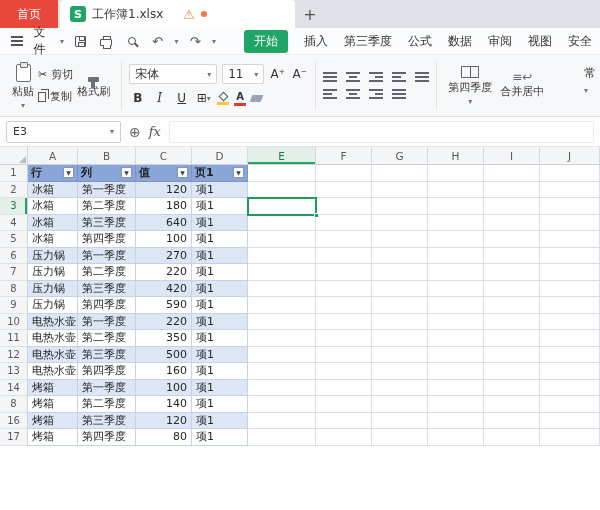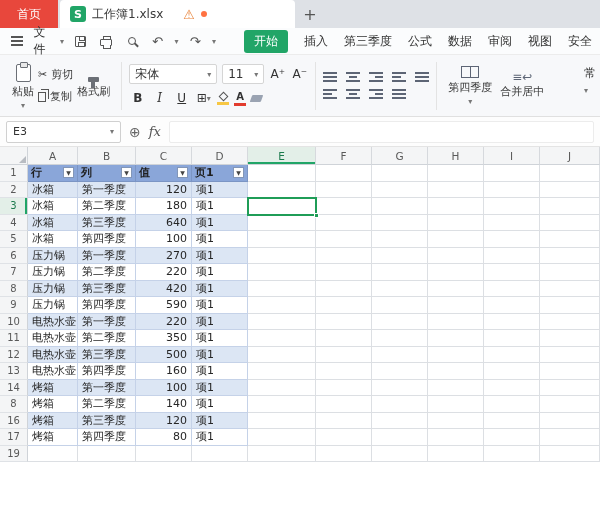--- a/index.html
+++ b/index.html
@@ -525,32 +525,19 @@
           <div class="cell tcell" style="width: 58px;">第四季度</div>
           <div class="cell tcell num" style="width: 56px;">80</div>
           <div class="cell tcell" style="width: 56px;">项1</div>
           <div class="cell" style="width: 68px;"></div>
           <div class="cell" style="width: 56px;"></div>
           <div class="cell" style="width: 56px;"></div>
           <div class="cell" style="width: 56px;"></div>
           <div class="cell" style="width: 56px;"></div>
           <div class="cell" style="width: 60px;"></div>
         </div>
-        <div class="grow">
-          <div class="rh">19</div>
-          <div class="cell" style="width: 50px;"></div>
-          <div class="cell" style="width: 58px;"></div>
-          <div class="cell" style="width: 56px;"></div>
-          <div class="cell" style="width: 56px;"></div>
-          <div class="cell" style="width: 68px;"></div>
-          <div class="cell" style="width: 56px;"></div>
-          <div class="cell" style="width: 56px;"></div>
-          <div class="cell" style="width: 56px;"></div>
-          <div class="cell" style="width: 56px;"></div>
-          <div class="cell" style="width: 60px;"></div>
-        </div>
       </div>
     <div class="selection" style="left: 247px; top: 50px; width: 70px; height: 18.5px;">
       <div class="fillhandle"></div>
     </div>
   </div>
 
 </div>
 
 </body></html>

